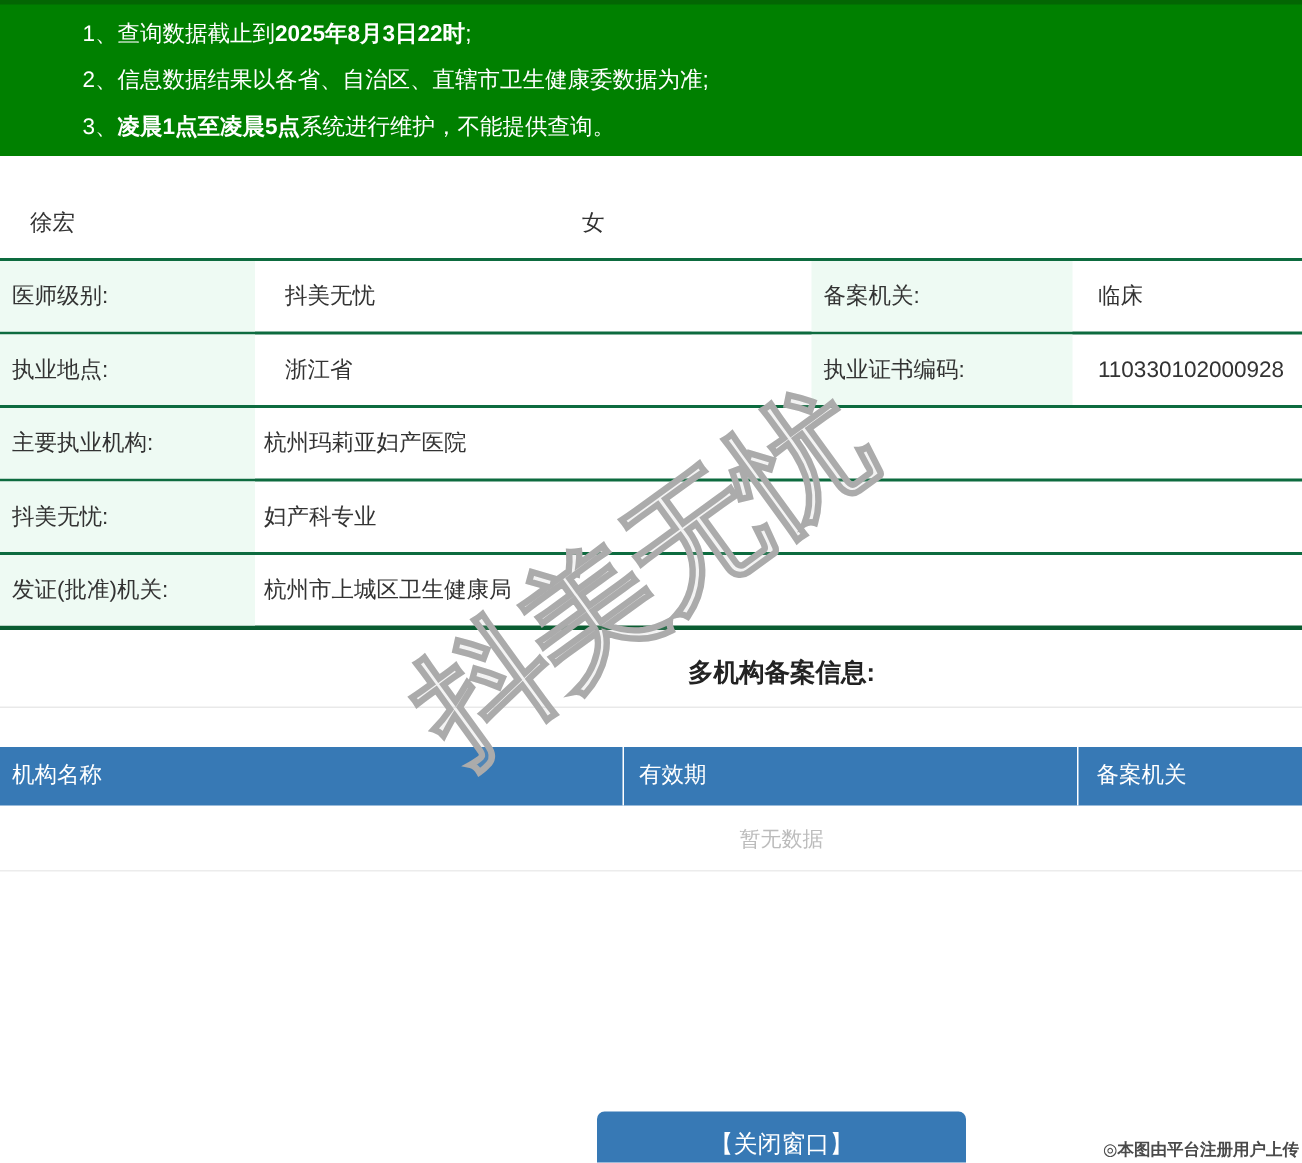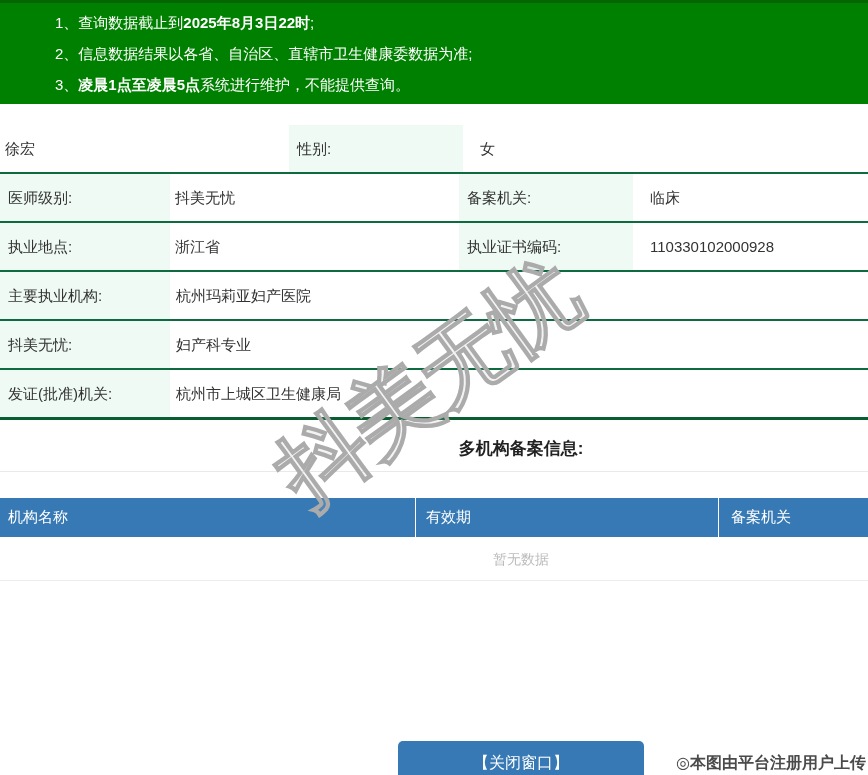--- a/index.html
+++ b/index.html
@@ -35,21 +35,21 @@
   .info-row {
     display:flex;
     height:49px;
     border-bottom:2px solid #0d6b3f;
     font-size:15px;
     line-height:47px;
   }
   .info-row.last { height:50px; border-bottom:3px solid #0a5c31; }
   .cell { overflow:hidden; white-space:nowrap; }
   .lbl  { width:170px; background:#eefaf3; padding-left:8px; }
-  .val  { width:289px; padding-left:5px; }
+  .val  { width:371px; padding-left:20px; }
   .lbl2 { width:174px; background:#eefaf3; padding-left:8px; }
   .val2 { flex:1; padding-left:17px; }
   .valfull { flex:1; padding-left:6px; }
 
   
   .section-head {
     width:1042px;
     height:52px;
     padding-top:17px;
     text-align:center;
@@ -116,21 +116,21 @@
     -webkit-text-stroke:1.5px #ababab;
     transform:rotate(-36deg);
     pointer-events:none;
     z-index:5;
     white-space:nowrap;
   }
   .photo-credit {
     position:absolute;
     right:2px;
     bottom:1px;
-    font-size:16px;
+    font-size:11px;
     font-weight:bold;
     color:#4a4a4a;
     text-shadow:
       -1px -1px 0 #ffffff, 1px -1px 0 #ffffff,
       -1px  1px 0 #ffffff, 1px  1px 0 #ffffff,
       -1px  0   0 #ffffff, 1px  0   0 #ffffff,
        0   -1px 0 #ffffff, 0    1px 0 #ffffff;
     z-index:6;
     white-space:nowrap;
   }
@@ -150,21 +150,20 @@
     <div class="line">
       <span>3、</span><span></span><span class="b">凌晨1点至凌晨5点</span><span>系统进行维护，不能提供查询。</span>
     </div>
   </div>
 
   <div class="gap1"></div>
 
   <div>
     <div class="info-row">
       <div class="cell val">徐宏</div>
-      <div class="cell lbl2">性别:</div>
       <div class="cell val2">女</div>
     </div>
     <div class="info-row">
       <div class="cell lbl">医师级别:</div>
       <div class="cell val">抖美无忧</div>
       <div class="cell lbl2">备案机关:</div>
       <div class="cell val2">临床</div>
     </div>
     <div class="info-row">
       <div class="cell lbl">执业地点:</div>

